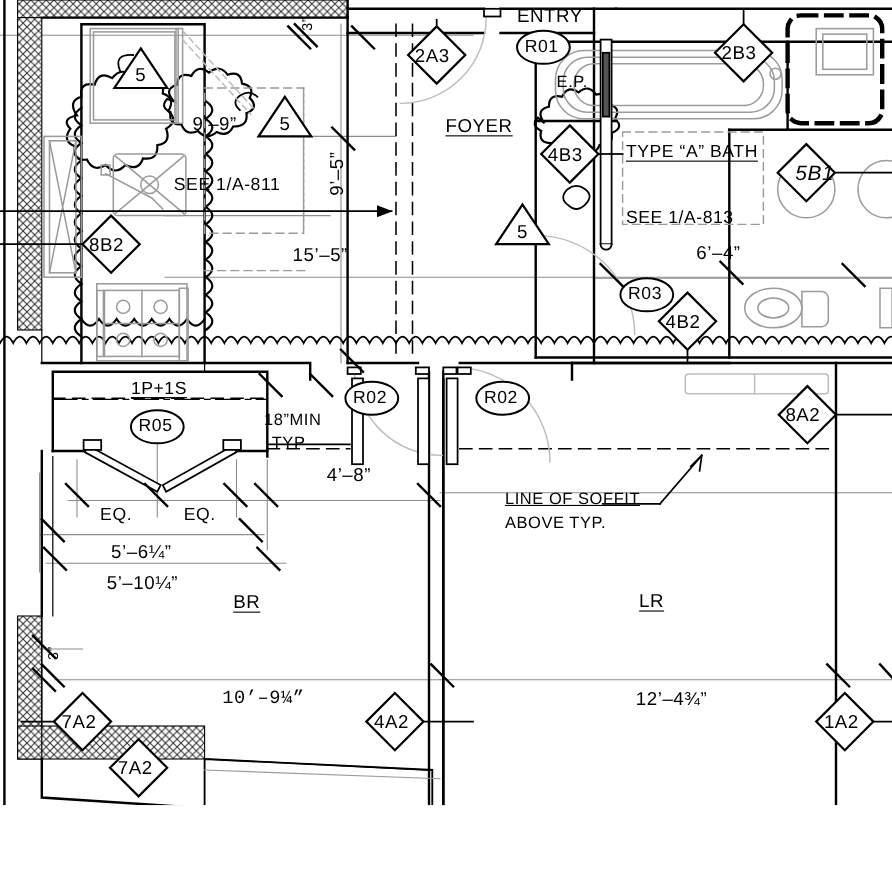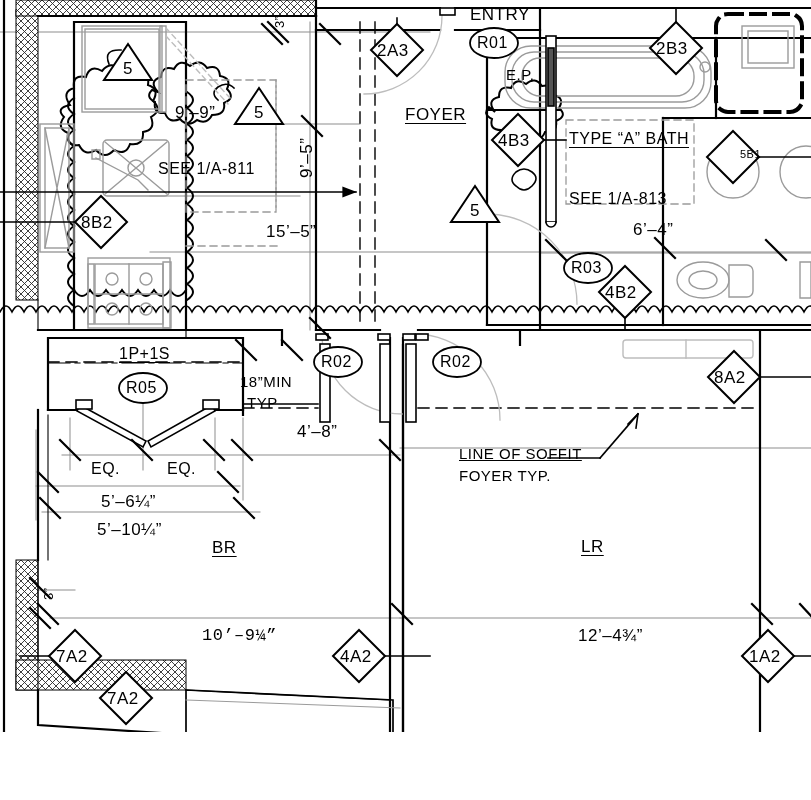--- a/index.html
+++ b/index.html
@@ -351,21 +351,21 @@
 <div class="txt ul" style="left:212px;top:538px;font-size:17px;text-align:center;">BR</div>
 <div class="txt ul" style="left:581px;top:537px;font-size:17px;">LR</div>
 
 <div class="txt" style="left:158px;top:160px;font-size:16px;">SEE 1/A-811</div>
 <div class="txt ul" style="left:569px;top:130px;font-size:16px;">TYPE “A” BATH</div>
 <div class="txt" style="left:569px;top:150px;font-size:16px;margin-top:40px;">SEE 1/A-813</div>
 <div class="txt" style="left:506px;top:66px;font-size:15px;">E.P.</div>
 <div class="txt" style="left:240px;top:373px;font-size:15px;">18”MIN</div>
 <div class="txt" style="left:247px;top:394px;font-size:15px;">TYP</div>
 <div class="txt" style="left:459px;top:445px;font-size:15px;text-decoration:underline;">LINE OF SOFFIT</div>
-<div class="txt" style="left:459px;top:467px;font-size:15px;">FOYER TYP.</div>
+<div class="txt" style="left:459px;top:467px;font-size:15px;">ABOVE TYP.</div>
 <div class="txt ul" style="left:119px;top:345px;font-size:16px;">1P+1S</div>
 
 <div class="txt" style="left:175px;top:103px;font-size:17px;">9’–9”</div>
 <div class="txt rot90" style="left:297px;top:178px;font-size:17px;">9’–5”</div>
 <div class="txt" style="left:266px;top:222px;font-size:17px;">15’–5”</div>
 <div class="txt rot90" style="left:272px;top:28px;font-size:13px;">3”</div>
 <div class="txt" style="left:633px;top:220px;font-size:17px;">6’–4”</div>
 <div class="txt" style="left:297px;top:422px;font-size:17px;text-align:right;">4’–8”</div>
 <div class="txt" style="left:91px;top:460px;font-size:16px;">EQ.</div>
 <div class="txt" style="left:167px;top:460px;font-size:16px;">EQ.</div>
@@ -396,21 +396,21 @@
     <ellipse cx="494" cy="43" rx="24" ry="15"></ellipse>
     <ellipse cx="588" cy="268" rx="24" ry="15"></ellipse>
     <ellipse cx="338" cy="362" rx="24" ry="15"></ellipse>
     <ellipse cx="457" cy="362" rx="24" ry="15"></ellipse>
     <ellipse cx="143" cy="388" rx="24" ry="15"></ellipse>
   </g>
 </svg>
 
 <div class="txt" style="left:377px;top:41px;font-size:17px;">2A3</div>
 <div class="txt" style="left:656px;top:39px;font-size:17px;">2B3</div>
-<div class="txt" style="left:740px;top:148px;font-size:11px;">5B1</div>
+<div class="txt" style="left:723px;top:148px;font-size:19px;font-style:italic;">5B1</div>
 <div class="txt" style="left:81px;top:213px;font-size:17px;">8B2</div>
 <div class="txt" style="left:498px;top:131px;font-size:17px;">4B3</div>
 <div class="txt" style="left:605px;top:283px;font-size:17px;">4B2</div>
 <div class="txt" style="left:714px;top:368px;font-size:17px;text-align:center;">8A2</div>
 <div class="txt" style="left:56px;top:647px;font-size:17px;">7A2</div>
 <div class="txt" style="left:107px;top:689px;font-size:17px;">7A2</div>
 <div class="txt" style="left:340px;top:647px;font-size:17px;">4A2</div>
 <div class="txt" style="left:749px;top:647px;font-size:17px;">1A2</div>
 <div class="txt" style="left:123px;top:59px;font-size:17px;">5</div>
 <div class="txt" style="left:254px;top:103px;font-size:17px;">5</div>

